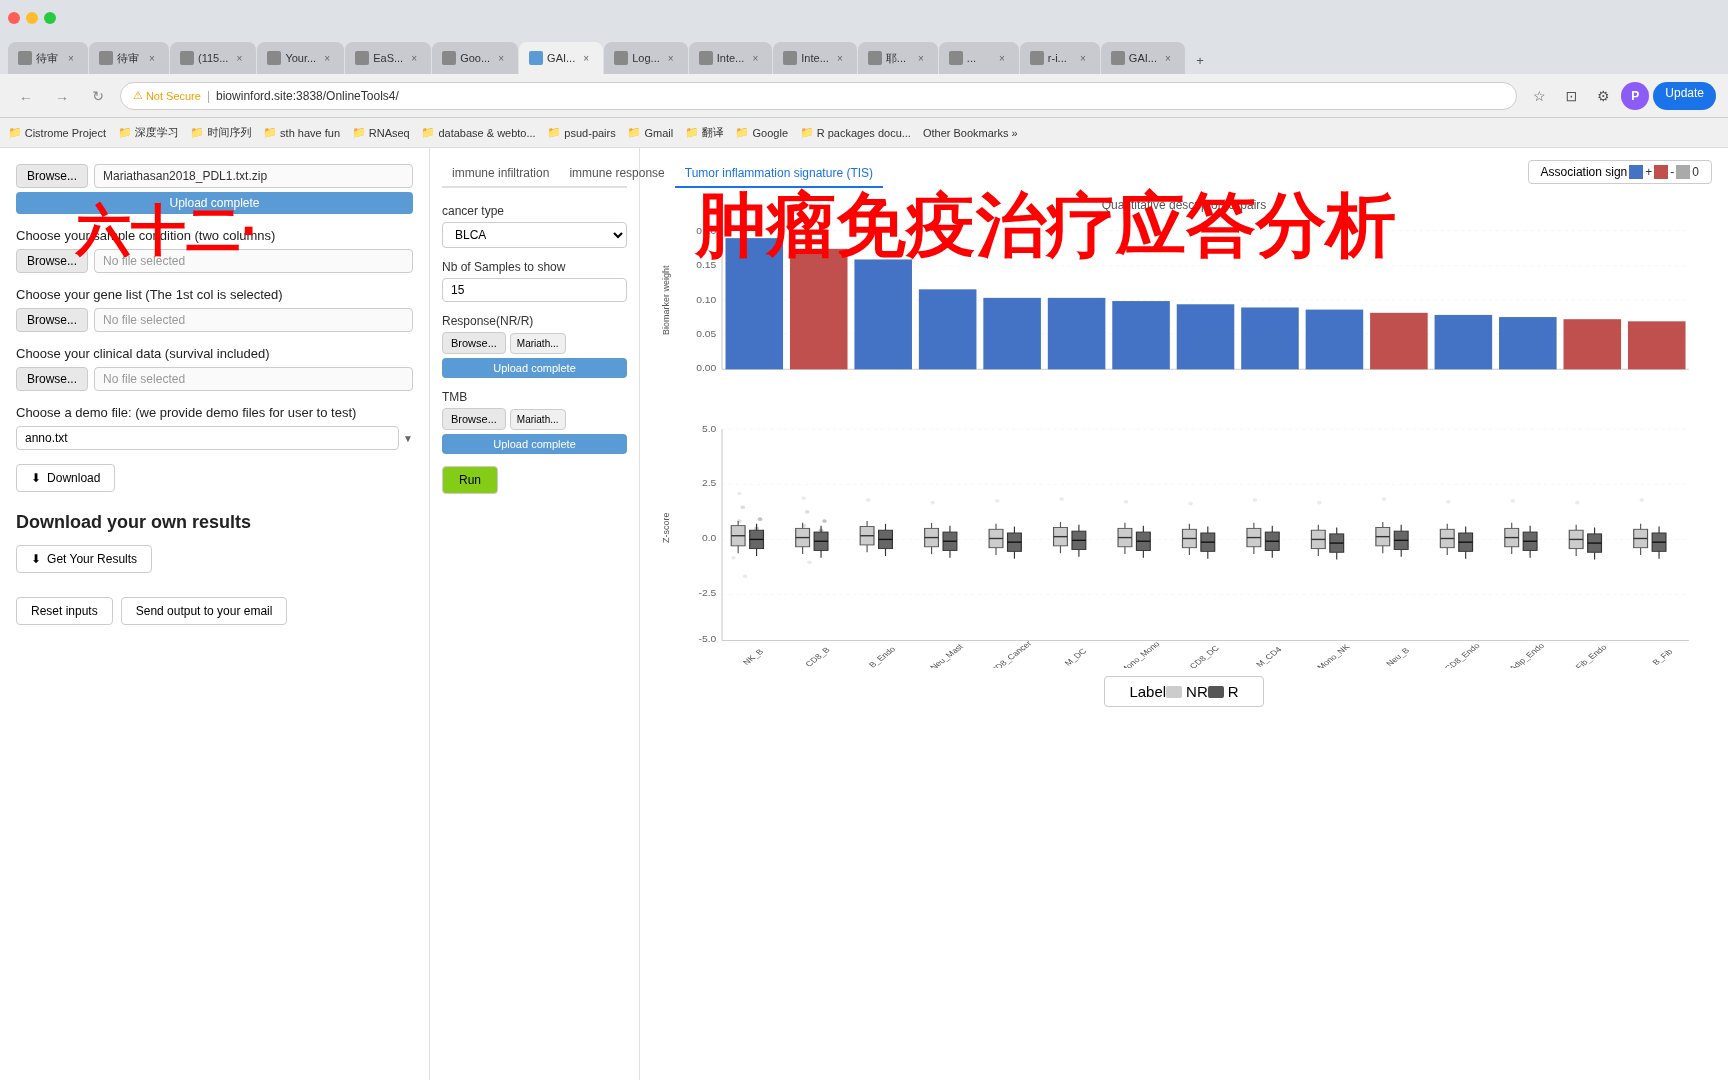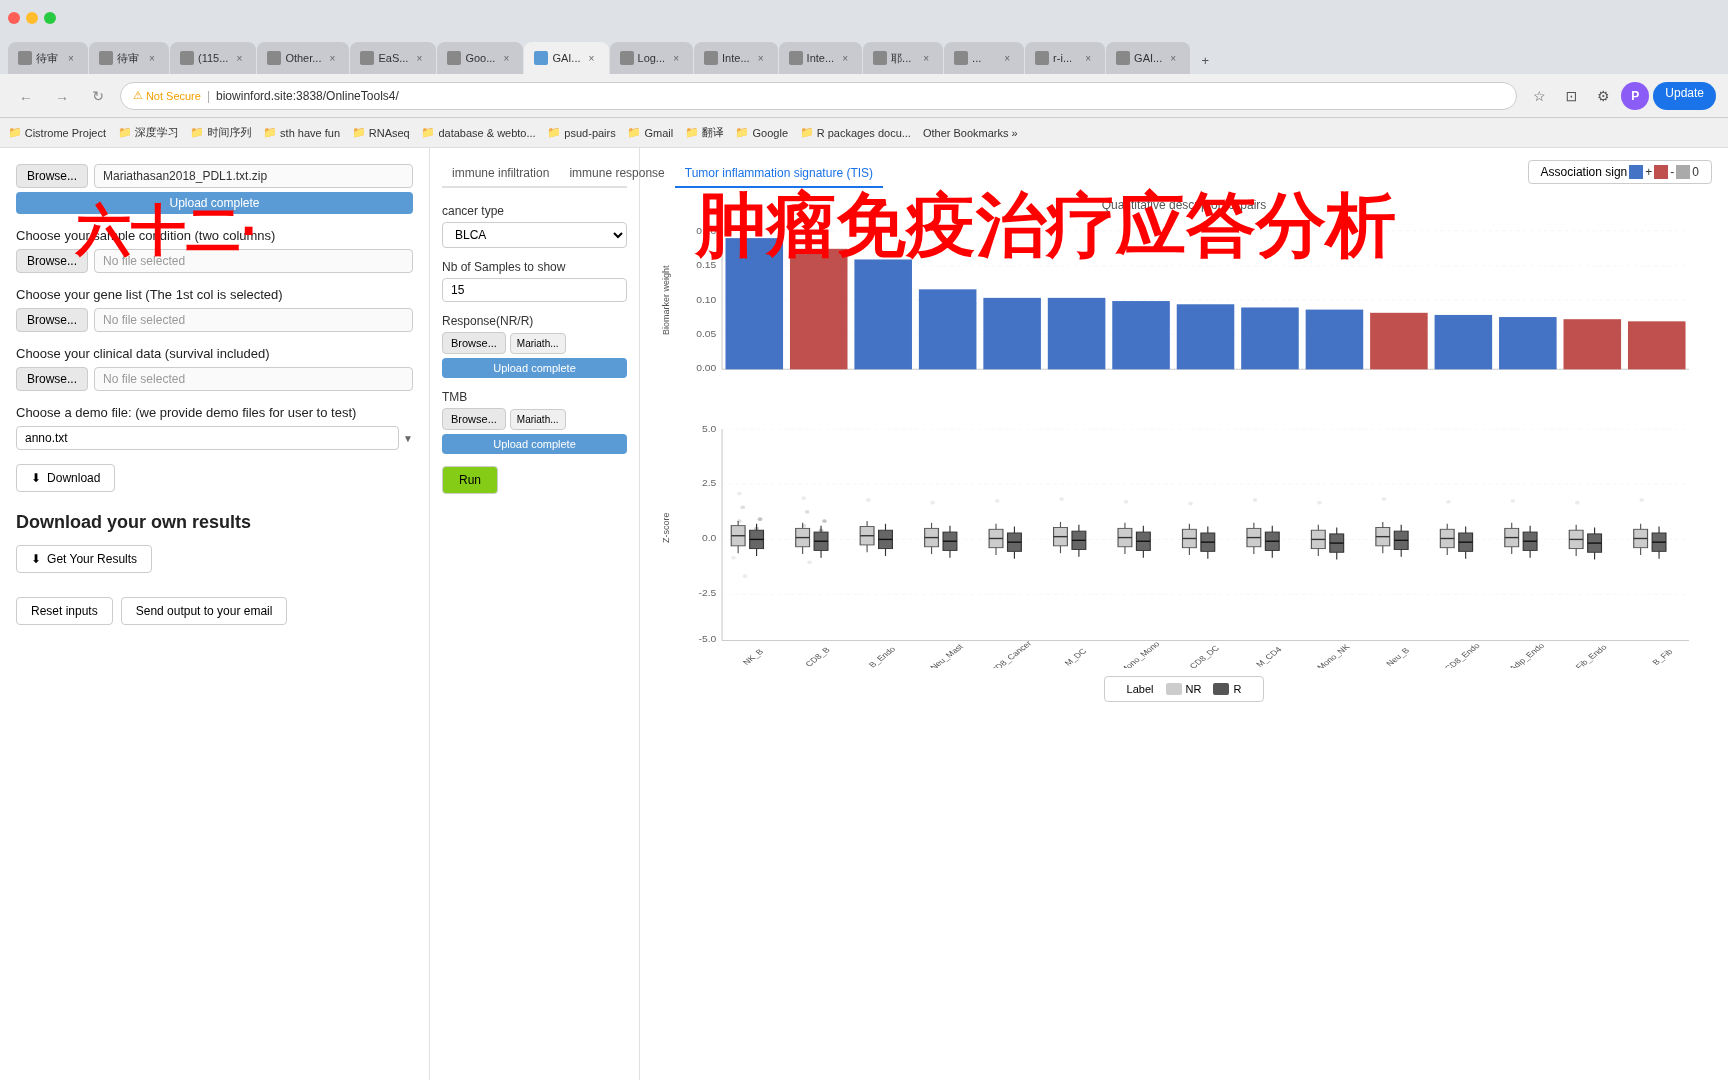--- a/index.html
+++ b/index.html
@@ -101,21 +101,21 @@
     .bar-chart-container { height: 160px; position: relative; margin-bottom: 8px; display: flex; }
     .y-axis-label { font-size: 9px; color: #555; writing-mode: vertical-rl; transform: rotate(180deg); display: flex; align-items: center; justify-content: center; width: 20px; }
     .bar-chart-inner { flex: 1; position: relative; }
     .bar-chart-svg { width: 100%; height: 100%; }
 
     
     .box-chart-container { height: 280px; position: relative; display: flex; }
     .box-chart-inner { flex: 1; position: relative; margin-top: 32px; }
     .box-chart-svg { width: 100%; height: 100%; }
 
-    .chart-legend { display: flex; align-items: center; gap: 12px; justify-content: center; padding: 6px; border: 1px solid #ccc; border-radius: 4px; font-size: 11px; width: 160px; margin: 8px auto 0; }
+    .chart-legend { display: flex; align-items: center; justify-content: center; padding: 6px; border: 1px solid #ccc; border-radius: 4px; font-size: 15px; width: 160px; margin: 8px auto 0; }
     .legend-item { display: flex; align-items: center; gap: 4px; }
     .legend-color { width: 16px; height: 12px; border-radius: 2px; }
   </style>
 </head>
 <body>
 
 <div class="browser-frame">
 
   <div class="title-bar">
     <div class="traffic-lights">
@@ -136,21 +136,21 @@
       <span class="tab-label">待审</span>
       <span class="tab-close">×</span>
     </div>
     <div class="tab">
       <div class="tab-favicon"></div>
       <span class="tab-label">(115...</span>
       <span class="tab-close">×</span>
     </div>
     <div class="tab">
       <div class="tab-favicon"></div>
-      <span class="tab-label">Other...</span>
+      <span class="tab-label">Your...</span>
       <span class="tab-close">×</span>
     </div>
     <div class="tab">
       <div class="tab-favicon"></div>
       <span class="tab-label">EaS...</span>
       <span class="tab-close">×</span>
     </div>
     <div class="tab">
       <div class="tab-favicon"></div>
       <span class="tab-label">Goo...</span>

